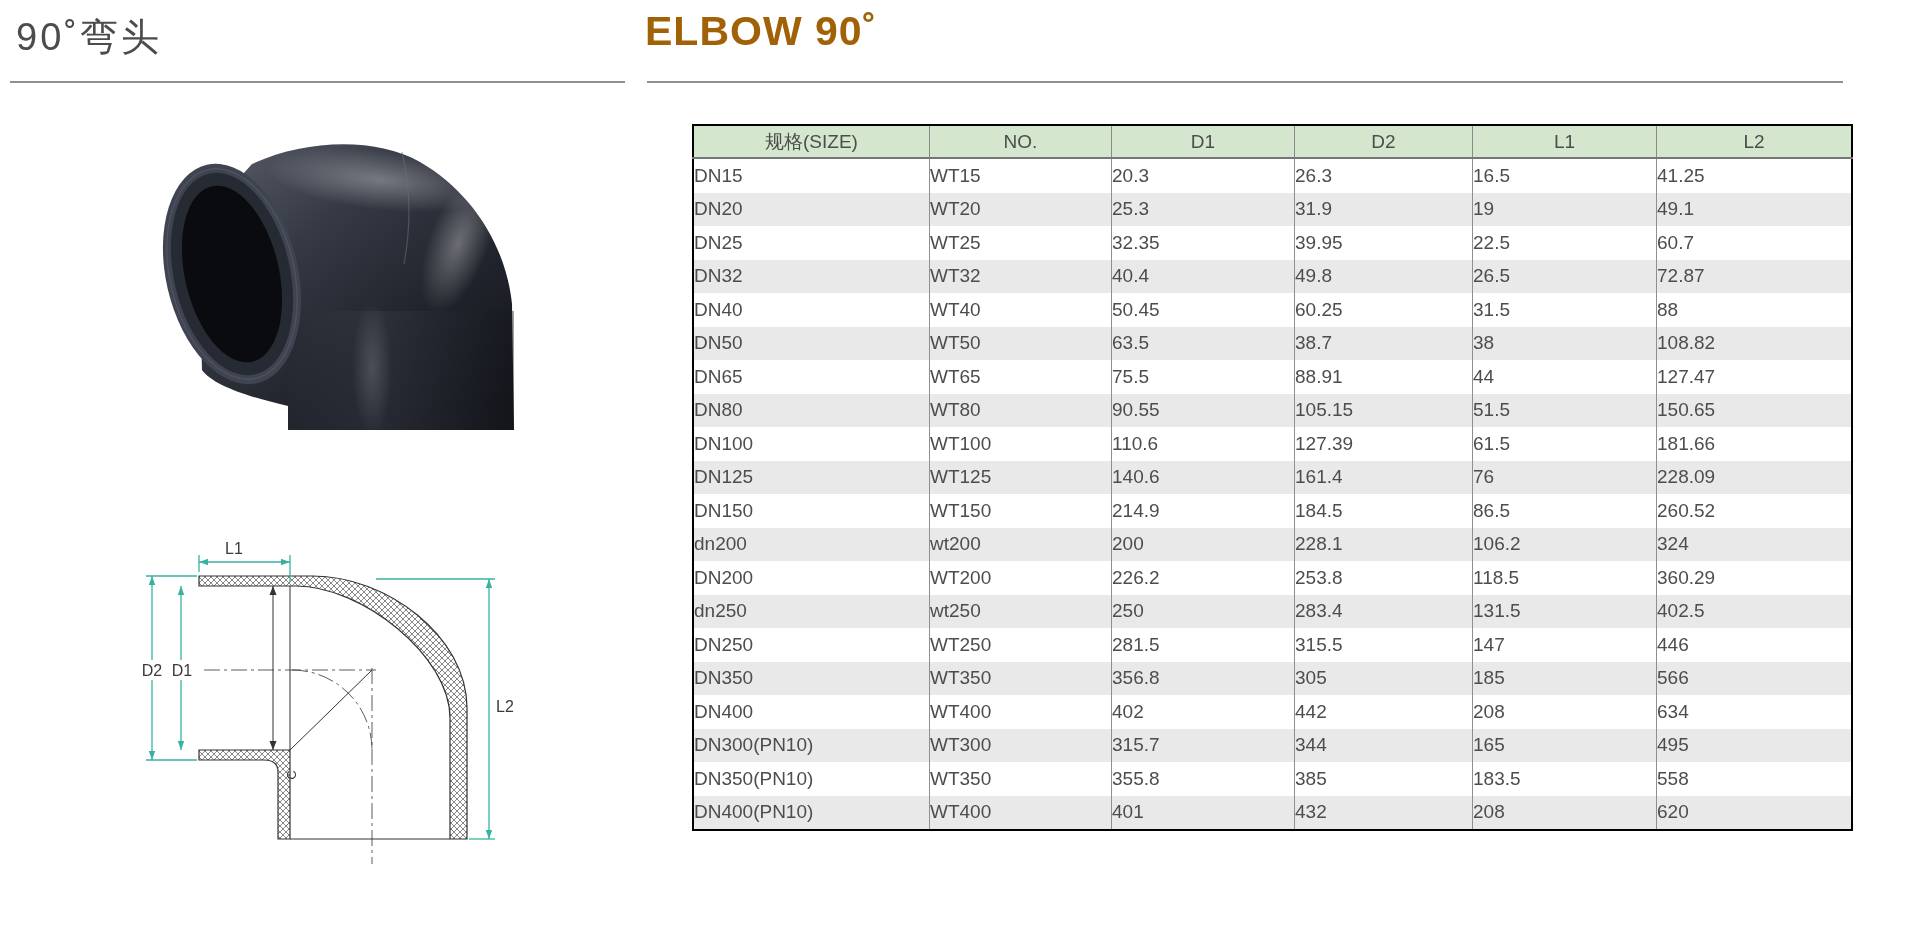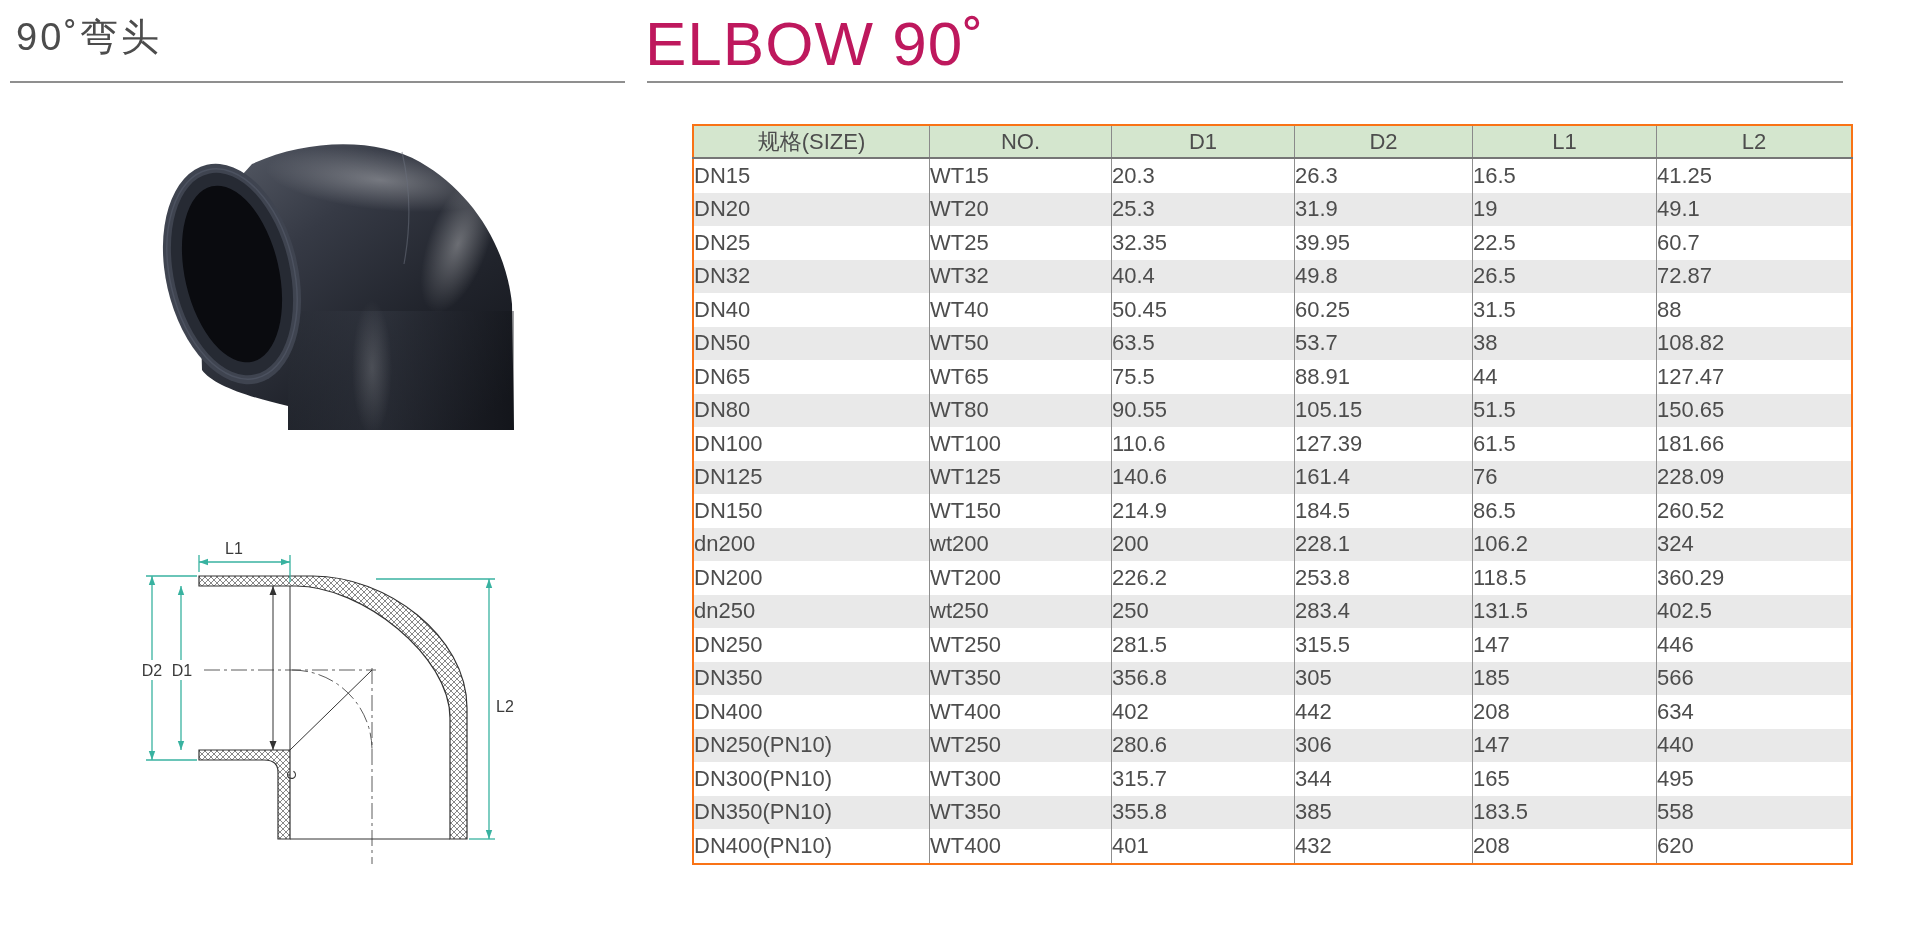--- a/index.html
+++ b/index.html
@@ -5,32 +5,32 @@
   html,body{margin:0;padding:0;}
   body{
     width:1920px;height:943px;position:relative;background:#ffffff;
     font-family:"Liberation Sans", sans-serif;overflow:hidden;
   }
   .cn-title{
     position:absolute;left:16px;top:12px;font-size:38px;color:#4c4c4c;
     letter-spacing:3px;font-weight:500;white-space:nowrap;
   }
   .en-title{
-    position:absolute;left:645px;top:8px;font-size:62px;color:#be185d;
-    font-weight:400;letter-spacing:1px;white-space:nowrap;
+    position:absolute;left:645px;top:8px;font-size:41px;color:#a16207;
+    font-weight:700;letter-spacing:1px;white-space:nowrap;
   }
   .rule{position:absolute;height:2px;background:#8f8f8f;top:81px;}
   .rule-left{left:10px;width:615px;}
   .rule-right{left:647px;width:1196px;}
   .photo{position:absolute;left:140px;top:106px;}
   .tech-drawing{position:absolute;left:118px;top:532px;}
   .spec-table-wrap{position:absolute;left:692px;top:124px;width:1152px;}
   table.spec{
     width:100%;border-collapse:collapse;table-layout:fixed;
-    font-size:22px;color:#4d4d4d;border:2px solid #f97316;
+    font-size:19px;color:#4d4d4d;border:2px solid #000000;
   }
   table.spec th{
     background:#d4e6ce;height:31px;font-weight:400;text-align:center;
     border-bottom:2px solid #767676;border-left:1px solid #8a8a8a;
     color:#4d4d4d;padding:0;
   }
   table.spec td{
     height:33.5px;padding:0;border-left:1px solid #8f8f8f;white-space:nowrap;
     overflow:hidden;
   }
@@ -196,21 +196,21 @@
             <td class="c1">WT40</td>
             <td class="c2">50.45</td>
             <td class="c3">60.25</td>
             <td class="c4">31.5</td>
             <td class="c5">88</td>
           </tr>
           <tr>
             <td class="c0">DN50</td>
             <td class="c1">WT50</td>
             <td class="c2">63.5</td>
-            <td class="c3">53.7</td>
+            <td class="c3">38.7</td>
             <td class="c4">38</td>
             <td class="c5">108.82</td>
           </tr>
           <tr>
             <td class="c0">DN65</td>
             <td class="c1">WT65</td>
             <td class="c2">75.5</td>
             <td class="c3">88.91</td>
             <td class="c4">44</td>
             <td class="c5">127.47</td>
@@ -289,28 +289,20 @@
           </tr>
           <tr>
             <td class="c0">DN400</td>
             <td class="c1">WT400</td>
             <td class="c2">402</td>
             <td class="c3">442</td>
             <td class="c4">208</td>
             <td class="c5">634</td>
           </tr>
           <tr>
-            <td class="c0">DN250(PN10)</td>
-            <td class="c1">WT250</td>
-            <td class="c2">280.6</td>
-            <td class="c3">306</td>
-            <td class="c4">147</td>
-            <td class="c5">440</td>
-          </tr>
-          <tr>
             <td class="c0">DN300(PN10)</td>
             <td class="c1">WT300</td>
             <td class="c2">315.7</td>
             <td class="c3">344</td>
             <td class="c4">165</td>
             <td class="c5">495</td>
           </tr>
           <tr>
             <td class="c0">DN350(PN10)</td>
             <td class="c1">WT350</td>

